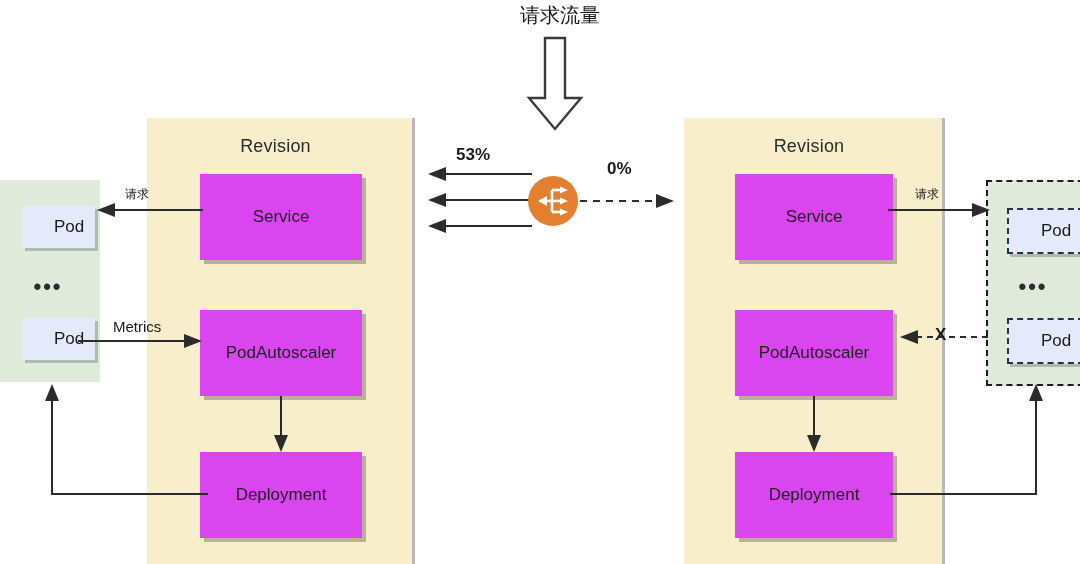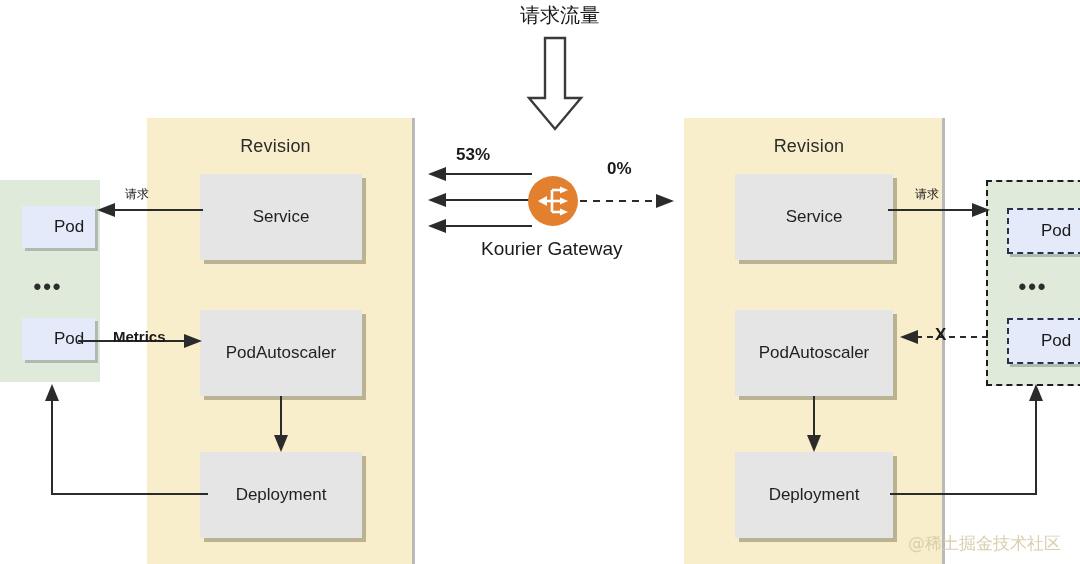--- a/index.html
+++ b/index.html
@@ -16,21 +16,21 @@
     background:#f9eecb;
     box-shadow:3px 0 0 0 #b9b9b9;
   }
   .revision-title{
     position:absolute;left:0;right:8px;top:18px;text-align:center;
     font-size:18px;color:#2b2b2b;letter-spacing:.2px;
   }
 
   
   .compbox{
-    background:#e5e5e5;
+    background:#d946ef;
     box-shadow:4px 4px 0 0 #b9b393;
     display:flex;align-items:center;justify-content:center;
     font-size:17px;color:#1f1f1f;
   }
 
   
   .podgroup{background:#dfeada;}
   .podgroup.dashed{border:2px dashed #1d1d1d;background:#dfeada;}
   .pod{
     background:#e4eafa;
@@ -107,21 +107,21 @@
   <svg class="abs" style="left:95px;top:198px;" width="110" height="24" viewBox="0 0 110 24">
     <line x1="108" y1="12" x2="18" y2="12" stroke="#2b2b2b" stroke-width="2"></line>
     <polygon points="2,12 20,5 20,19" fill="#2b2b2b"></polygon>
   </svg>
   <div class="abs lbl-cn" style="left:125px;top:186px;">请求</div>
 
   <svg class="abs" style="left:78px;top:329px;" width="126" height="24" viewBox="0 0 126 24">
     <line x1="0" y1="12" x2="108" y2="12" stroke="#2b2b2b" stroke-width="2"></line>
     <polygon points="124,12 106,5 106,19" fill="#2b2b2b"></polygon>
   </svg>
-  <div class="abs lbl" style="left:113px;top:328px;font-weight:bold;">Metrics</div>
+  <div class="abs lbl" style="left:113px;top:318px;">Metrics</div>
 
   <svg class="abs" style="left:268px;top:396px;" width="26" height="58" viewBox="0 0 26 58">
     <line x1="13" y1="0" x2="13" y2="42" stroke="#2b2b2b" stroke-width="2"></line>
     <polygon points="13,56 6,39 20,39" fill="#2b2b2b"></polygon>
   </svg>
 
   <svg class="abs" style="left:44px;top:382px;" width="166" height="114" viewBox="0 0 166 114">
     <polyline points="164,112 8,112 8,18" fill="none" stroke="#2b2b2b" stroke-width="2"></polyline>
     <polygon points="8,2 1,19 15,19" fill="#2b2b2b"></polygon>
   </svg>
@@ -152,21 +152,20 @@
         <line x1="16" y1="15" x2="26" y2="15"></line>
         <line x1="16" y1="26" x2="26" y2="26"></line>
       </g>
       <polygon points="2,15 11,10 11,20" fill="#ffffff"></polygon>
       <polygon points="32,4  24,0.5 24,7.5" fill="#ffffff"></polygon>
       <polygon points="32,15 24,11.5 24,18.5" fill="#ffffff"></polygon>
       <polygon points="32,26 24,22.5 24,29.5" fill="#ffffff"></polygon>
     </svg>
   </div>
 
-  <div class="abs lbl-big" style="left:481px;top:238px;">Kourier Gateway</div>
 
   <div class="abs revision" style="left:684px;top:118px;width:258px;height:446px;">
     <div class="revision-title">Revision</div>
   </div>
 
   <div class="abs compbox" style="left:735px;top:174px;width:158px;height:86px;">
     <span>Service</span>
   </div>
 
   <div class="abs compbox" style="left:735px;top:310px;width:158px;height:86px;">
@@ -204,15 +203,14 @@
   <svg class="abs" style="left:801px;top:396px;" width="26" height="58" viewBox="0 0 26 58">
     <line x1="13" y1="0" x2="13" y2="42" stroke="#2b2b2b" stroke-width="2"></line>
     <polygon points="13,56 6,39 20,39" fill="#2b2b2b"></polygon>
   </svg>
 
   <svg class="abs" style="left:890px;top:382px;" width="156" height="114" viewBox="0 0 156 114">
     <polyline points="0,112 146,112 146,18" fill="none" stroke="#2b2b2b" stroke-width="2"></polyline>
     <polygon points="146,2 139,19 153,19" fill="#2b2b2b"></polygon>
   </svg>
 
-  <div class="abs watermark" style="left:908px;top:532px;">@稀土掘金技术社区</div>
 
 </div>
 
 </body></html>

